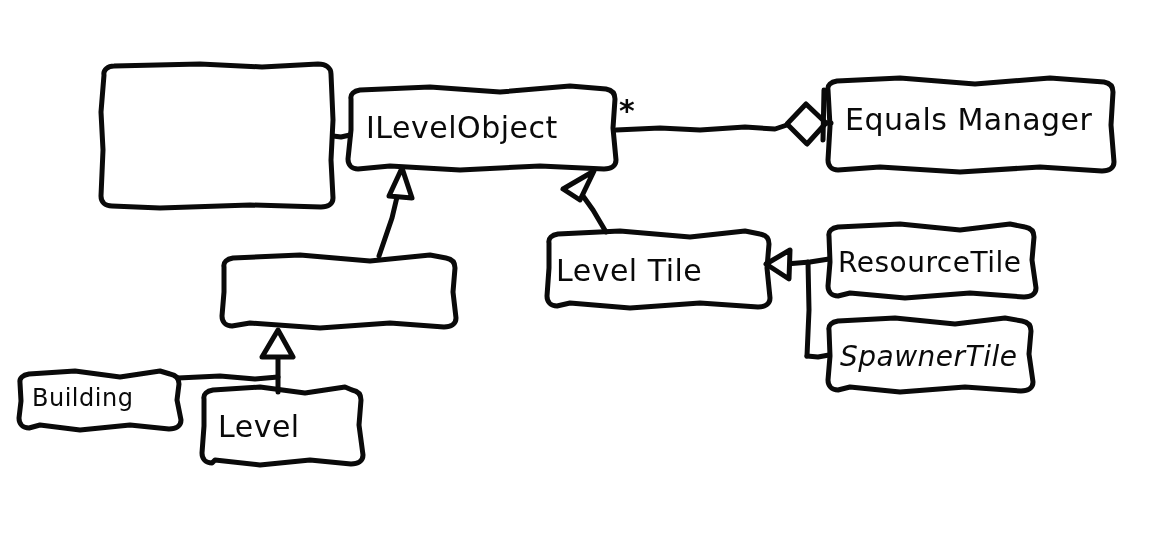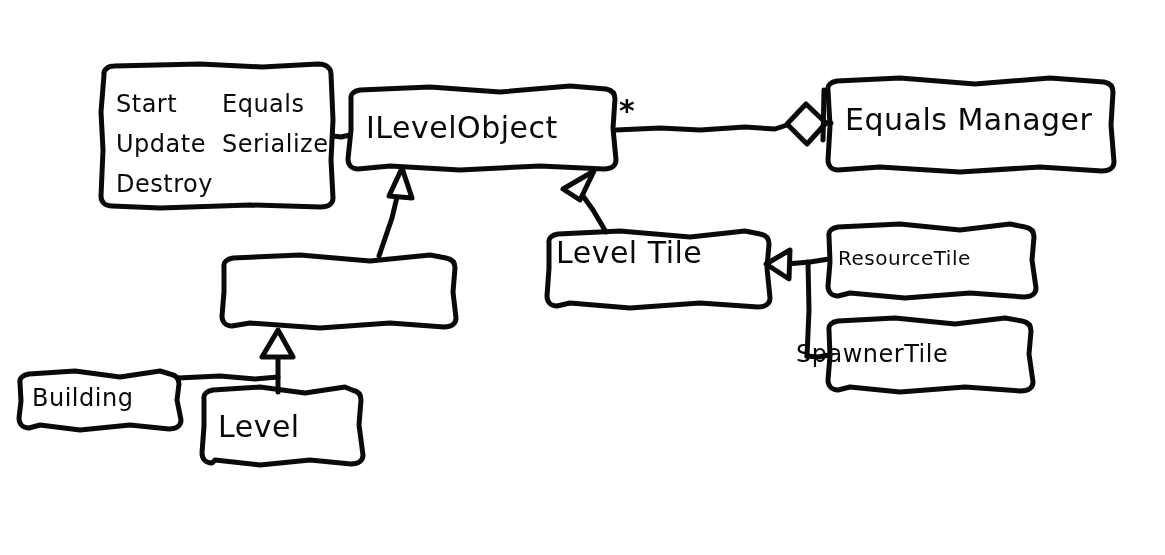--- a/index.html
+++ b/index.html
@@ -133,41 +133,32 @@
     <path class="sk-stroke" stroke-width="5" d="M808 262 L809 310 L807 356"></path>
     <path class="sk-stroke" stroke-width="5" d="M807 356 L818 357 L829 355"></path>
     <path class="sk-fill-white" stroke-width="5" d="M766 264 L790 250 L789 279 Z"></path>
 
     <path class="sk-stroke" stroke-width="5" d="M278 392 L278 370 L278 358"></path>
     <path class="sk-fill-white" stroke-width="5" d="M262 357 L278 330 L293 357 Z"></path>
     <path class="sk-stroke" stroke-width="5" d="M178 378 L220 376 L255 379 L278 377"></path>
 
   </svg>
 
-  <div class="node-label note-col" style="left:116px; top:84px;">
-    <div class="note-line">Start</div>
-    <div class="note-line">Update</div>
-    <div class="note-line">Destroy</div>
-  </div>
 
-  <div class="node-label note-col" style="left:222px; top:84px;">
-    <div class="note-line">Equals</div>
-    <div class="note-line">Serialize</div>
-  </div>
 
   <div class="node-label cls-name" style="left:366px; top:110px;">ILevelObject</div>
 
   <div class="node-label cls-name" style="left:845px; top:102px;">Equals Manager</div>
 
 
-  <div class="node-label cls-name" style="left:556px; top:235px;">Level Tile</div>
+  <div class="node-label cls-name" style="left:556px; top:253px;">Level Tile</div>
 
-  <div class="node-label cls-name" style="left:838px; top:246px; font-size:20px;">ResourceTile</div>
+  <div class="node-label cls-name" style="left:838px; top:246px; font-size:28px;">ResourceTile</div>
 
-  <div class="node-label cls-name" style="left:796px; top:340px; font-size:24px;">SpawnerTile</div>
+  <div class="node-label cls-name" style="left:840px; top:340px; font-size:28px;font-style:italic;">SpawnerTile</div>
 
   <div class="node-label cls-name" style="left:32px; top:384px; font-size:24px;">Building</div>
 
   <div class="node-label cls-name" style="left:218px; top:409px;">Level</div>
 
   <div class="node-label mult" style="left:619px; top:93px;">*</div>
 
   <div class="box-hit" style="left:101px; top:64px; width:232px; height:144px;"></div>
   <div class="box-hit" style="left:348px; top:86px; width:268px; height:84px;"></div>
   <div class="box-hit" style="left:826px; top:78px; width:288px; height:94px;"></div>

